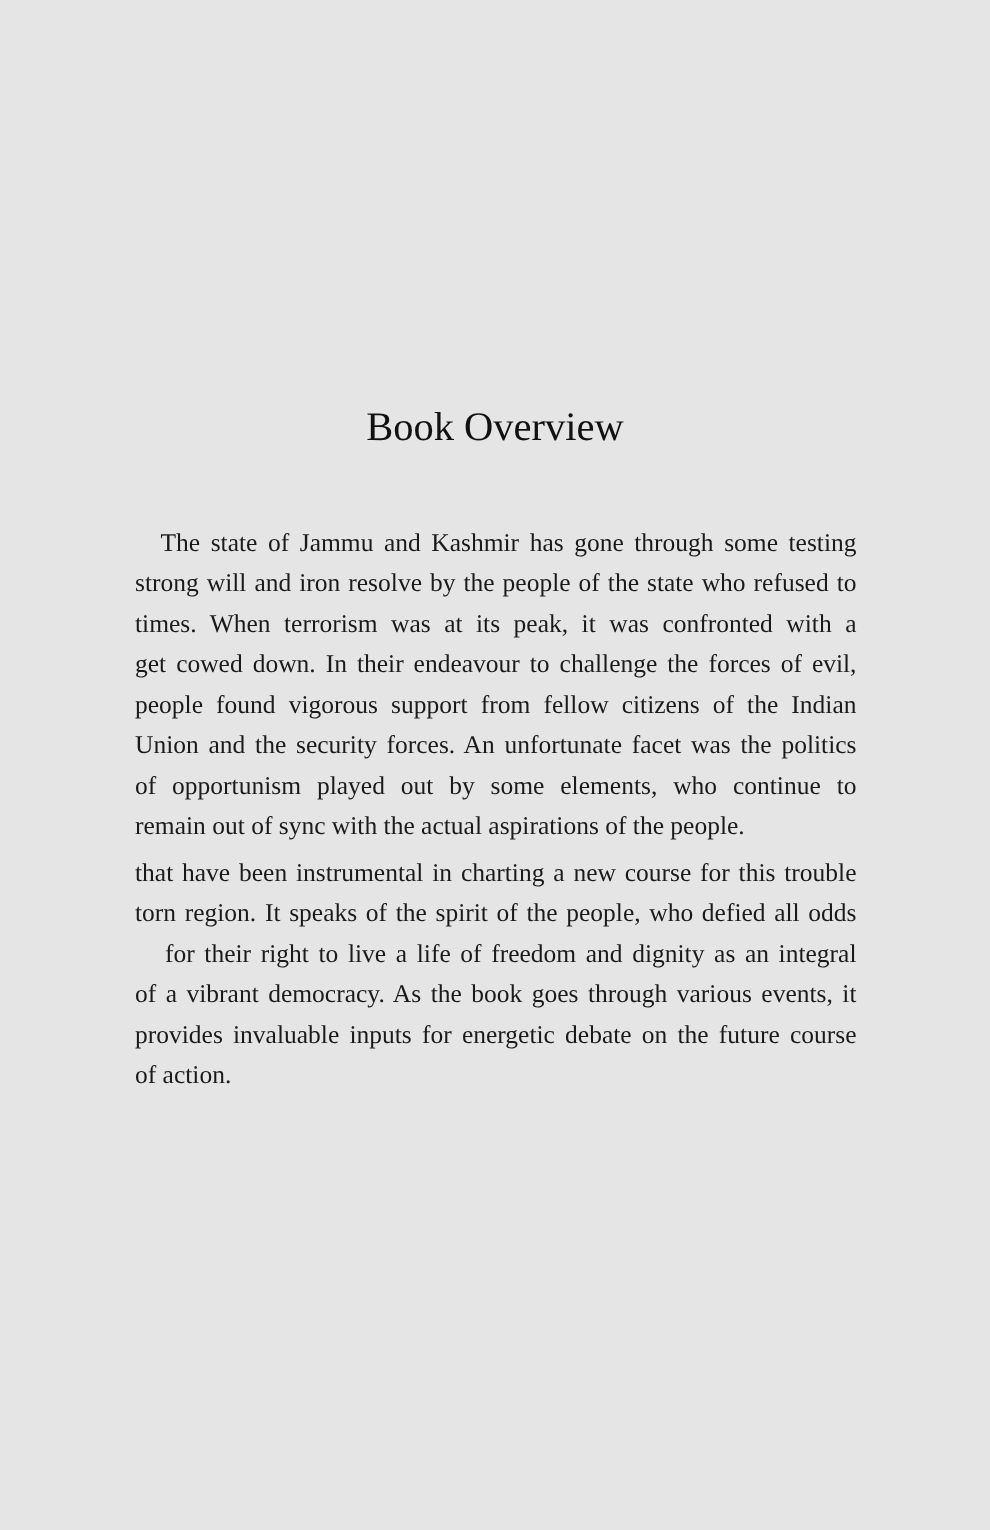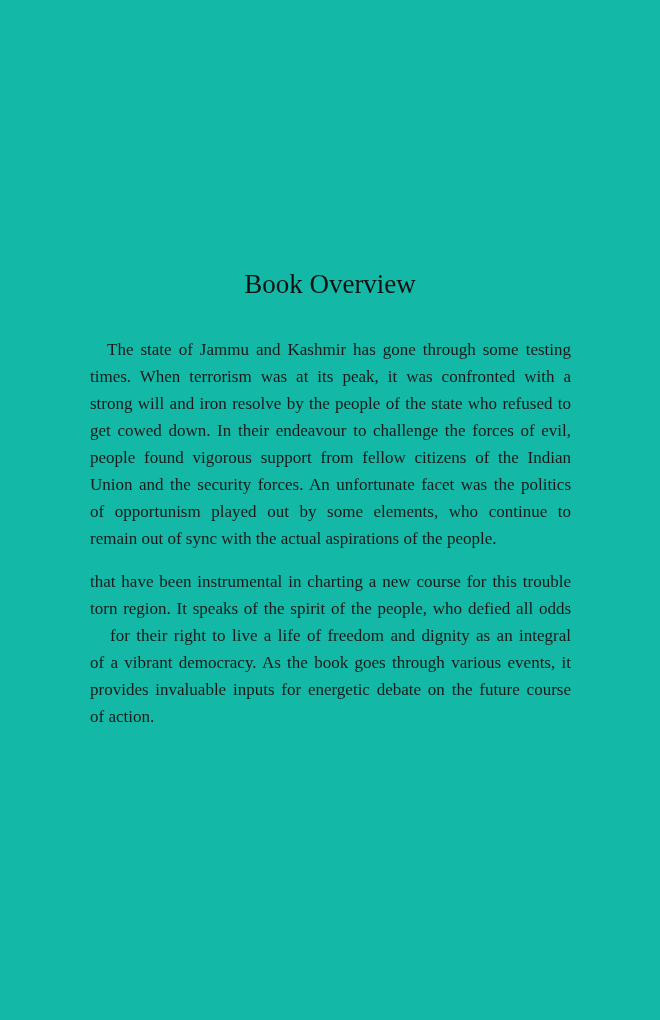--- a/index.html
+++ b/index.html
@@ -13,21 +13,21 @@
       position: relative;
       overflow: hidden;
       font-family: "Liberation Serif", "DejaVu Serif", serif;
       color: #1a1a1a;
     }
     .page {
       position: absolute;
       left: 0; top: 0;
       width: 660px;
       height: 1020px;
-      background: #14b8a6;
+      background: #e5e5e5;
     }
     .title {
       position: absolute;
       left: 0;
       width: 660px;
       top: 266px;
       text-align: center;
       font-size: 27px;
       line-height: 36px;
       color: #111111;
@@ -46,33 +46,33 @@
       text-align-last: justify;
       overflow: hidden;
     }
     .line.last {
       text-align: left;
       text-align-last: left;
     }
     .line.indent {
       text-indent: 17px;
     }
-    #p1 { top: 336px; }
+    #p1 { top: 348px; }
     #p2 { top: 568px; }
   </style>
 </head>
 <body>
 
 <div class="page">
   <h1 class="title" style="margin:0;font-weight:normal;">Book Overview</h1>
 
   <div class="para" id="p1">
     <div class="line indent" style="white-space: normal; height: 27px;">The state of Jammu and Kashmir has gone through some testing</div>
+    <div class="line" style="white-space: normal; height: 27px;">strong will and iron resolve by the people of the state who refused to</div>
     <div class="line" style="white-space: normal; height: 27px;">times. When terrorism was at its peak, it was confronted with a</div>
-    <div class="line" style="white-space: normal; height: 27px;">strong will and iron resolve by the people of the state who refused to</div>
     <div class="line" style="white-space: normal; height: 27px; font-family: Liberation Serif, serif;">get cowed down. In their endeavour to challenge the forces of evil,</div>
     <div class="line" style="white-space: normal; height: 27px;">people found vigorous support from fellow citizens of the Indian</div>
     <div class="line" style="white-space: normal; height: 27px;">Union and the security forces. An unfortunate facet was the politics</div>
     <div class="line" style="white-space: normal; height: 27px;">of opportunism played out by some elements, who continue to</div>
     <div class="line last">remain out of sync with the actual aspirations of the people.</div>
   </div>
 
   <div class="para" id="p2">
     <div class="line" style="white-space: normal; height: 27px;">that have been instrumental in charting a new course for this trouble</div>
     <div class="line" style="white-space: normal; height: 27px;">torn region. It speaks of the spirit of the people, who defied all odds</div>

